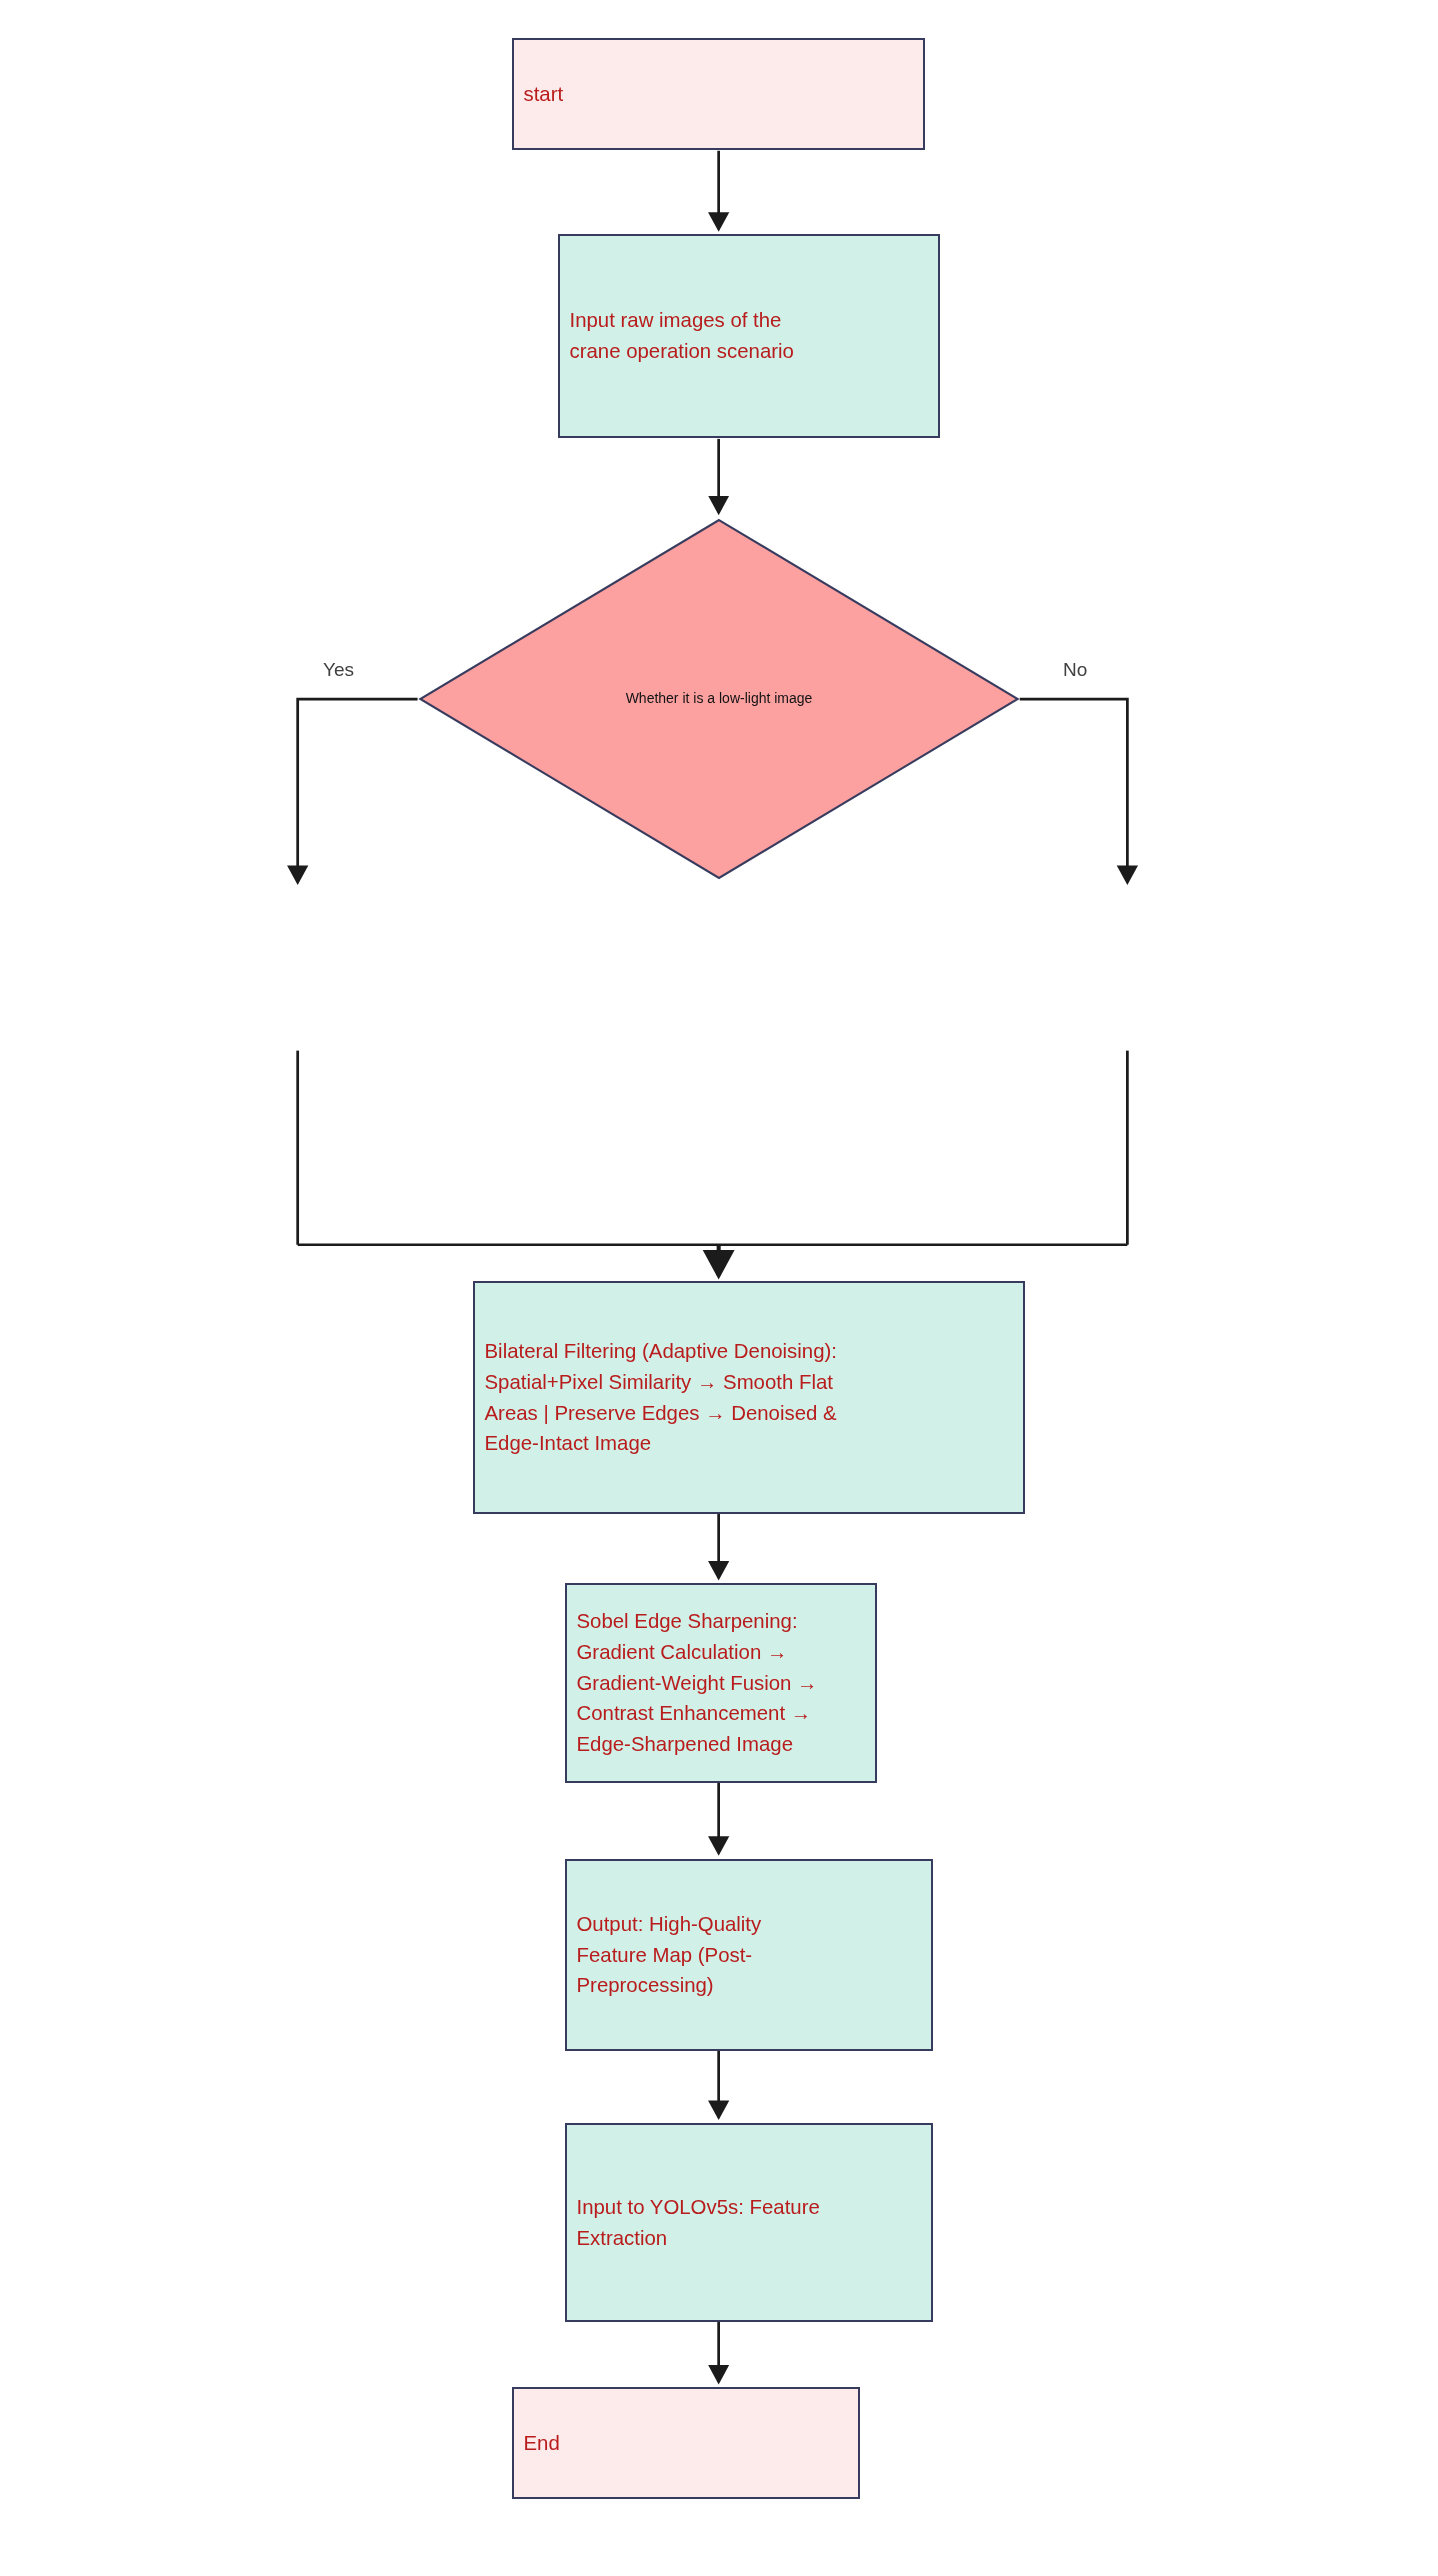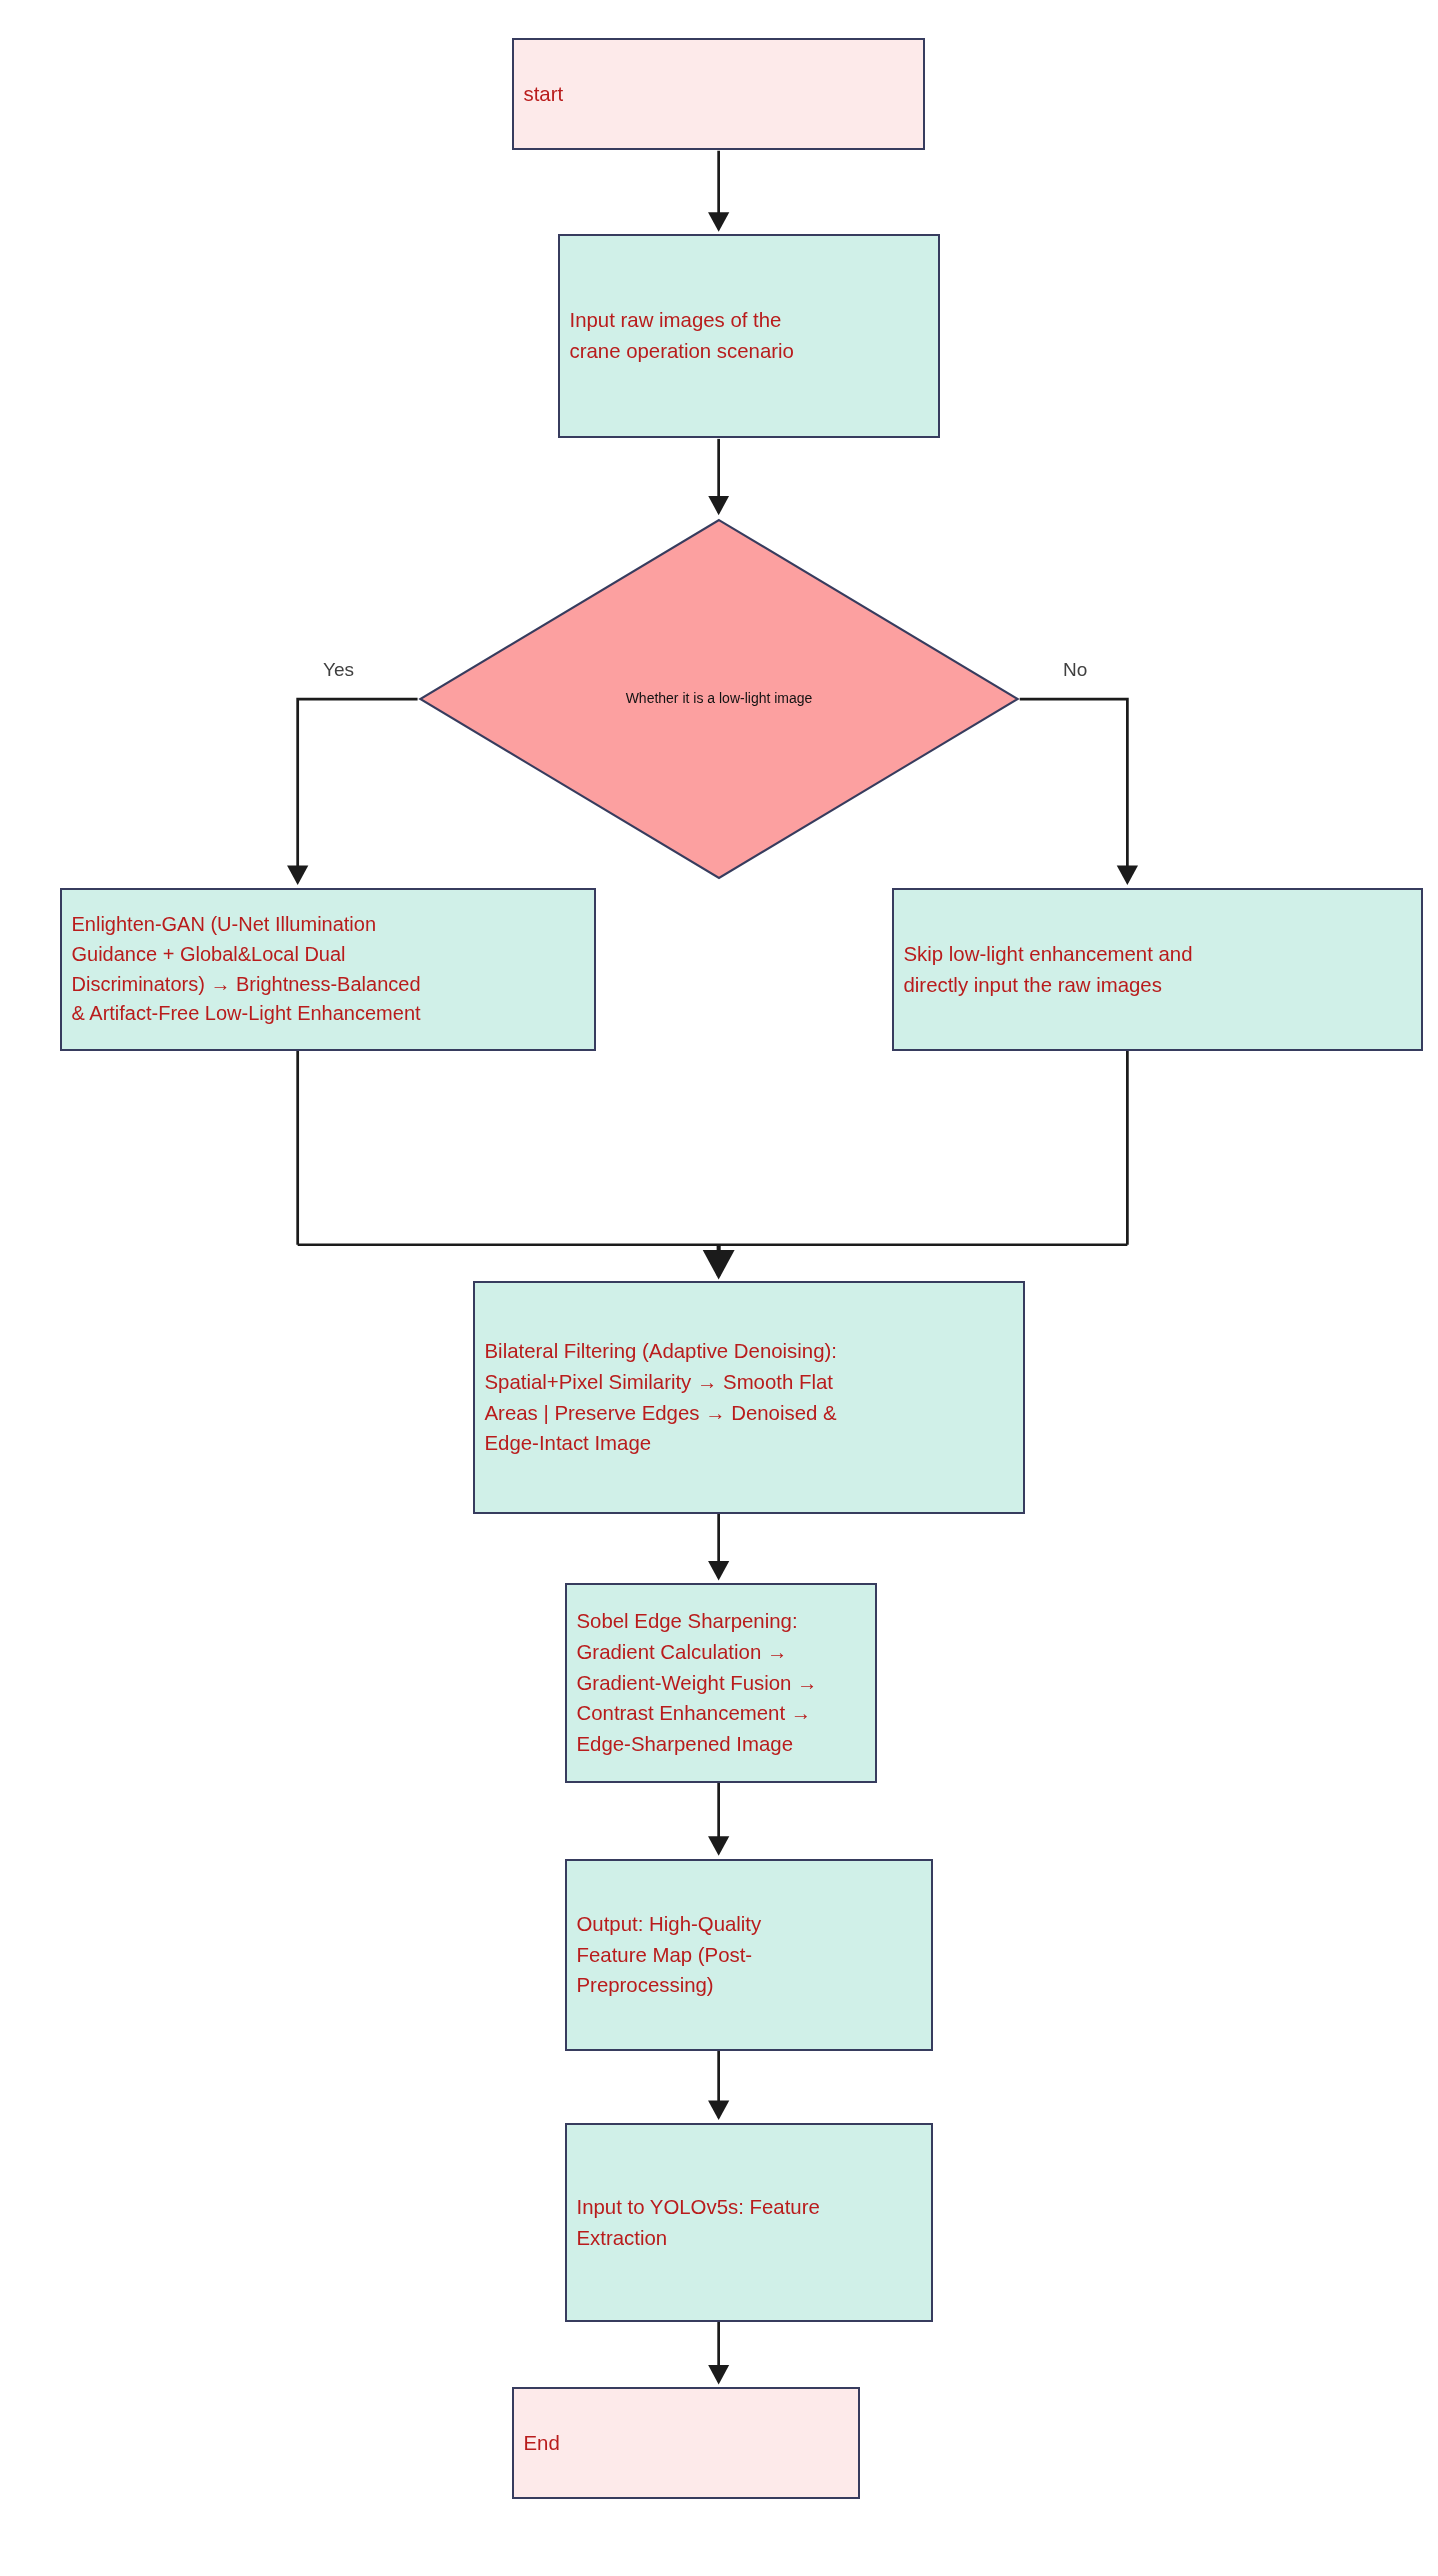--- a/index.html
+++ b/index.html
@@ -127,31 +127,21 @@
 crane operation scenario</span>
   </div>
 
   <div class="decision" style="left:418px; top:518px; width:602px; height:362px;">
     <svg width="602" height="362" viewBox="0 0 884 532" xmlns="http://www.w3.org/2000/svg">
       <polygon points="442,3 881,266 442,529 3,266" fill="#fca0a0" stroke="#373c5e" stroke-width="3"></polygon>
     </svg>
     <span class="dlabel">Whether it is a low-light image</span>
   </div>
 
-  <div class="node process" style="left:30px; top:888px; width:536px; height:163px; font-size:20px; line-height:1.48;">
-    <span class="label">Enlighten-GAN (U-Net Illumination
-Guidance + Global&amp;Local Dual
-Discriminators) → Brightness-Balanced
-&amp; Artifact-Free Low-Light Enhancement</span>
-  </div>
 
-  <div class="node process" style="left:862px; top:888px; width:531px; height:163px;">
-    <span class="label">Skip low-light enhancement and
-directly input the raw images</span>
-  </div>
 
   <div class="node process" style="left:443px; top:1281px; width:552px; height:233px;">
     <span class="label">Bilateral Filtering (Adaptive Denoising):
 Spatial+Pixel Similarity → Smooth Flat
 Areas | Preserve Edges → Denoised &amp;
 Edge-Intact Image</span>
   </div>
 
   <div class="node process" style="left:535px; top:1583px; width:312px; height:200px;">
     <span class="label">Sobel Edge Sharpening:

